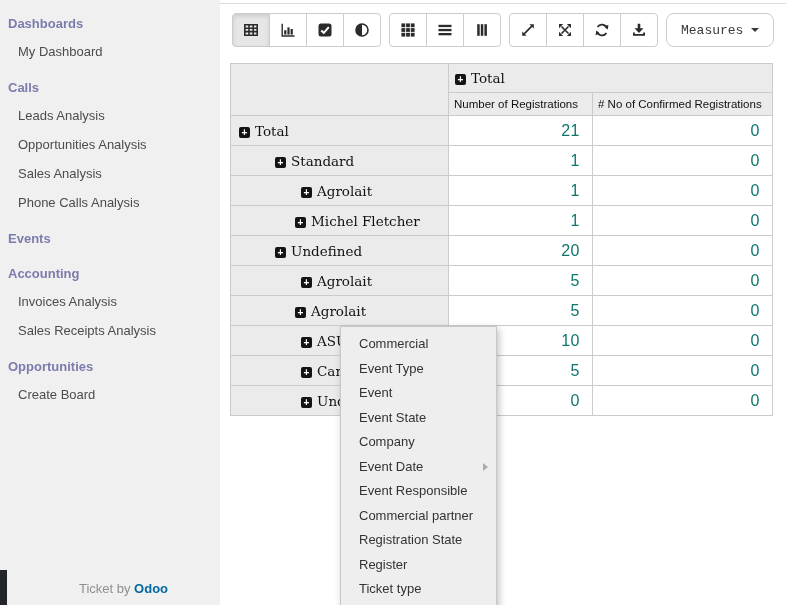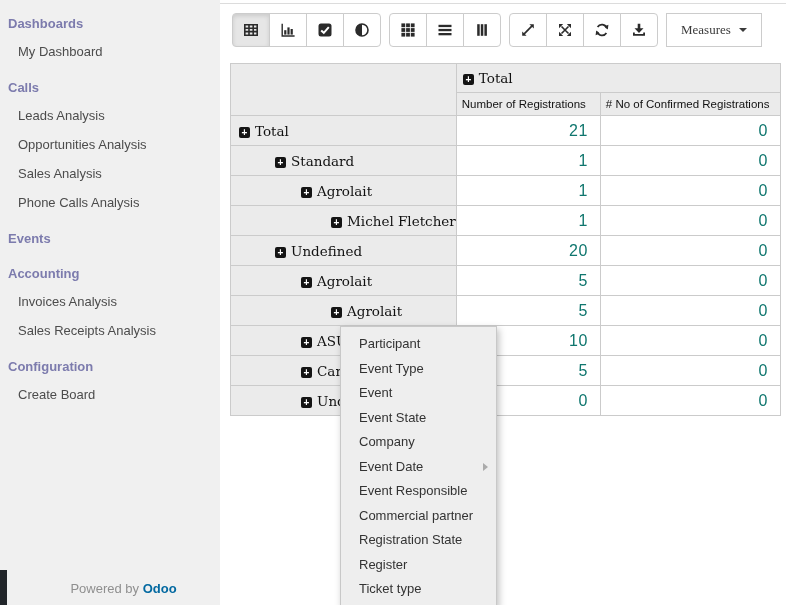--- a/index.html
+++ b/index.html
@@ -37,22 +37,22 @@
   .btn-group { display:flex; }
   .tbtn {
     width:38px; height:34px; background:#fff; border:1px solid #ccc; margin-left:-1px;
     display:flex; align-items:center; justify-content:center; cursor:pointer; padding:0;
   }
   .btn-group .tbtn:first-child { margin-left:0; border-radius:4px 0 0 4px; }
   .btn-group .tbtn:last-child { border-radius:0 4px 4px 0; }
   .btn-group .tbtn:only-child { border-radius:4px; }
   .tbtn.active { background:#e6e6e6; box-shadow:inset 0 2px 4px rgba(0,0,0,0.12); }
   .measures-btn {
-    height:34px; padding:4px 14px; background:#fff; border:1px solid #ccc; border-radius:0;
-    font-family:Liberation Serif, serif; font-size:13px; color:#3a3a3a;
+    height:34px; padding:4px 14px; background:#fff; border:1px solid #ccc; border-radius:8px;
+    font-family:Liberation Mono, monospace; font-size:13px; color:#3a3a3a;
     display:flex; align-items:center; gap:8px; cursor:pointer;
   }
   .caret {
     width:0; height:0; border-left:4px solid transparent; border-right:4px solid transparent;
     border-top:4px solid #3a3a3a;
   }
   
   .pivot { position:absolute; left:10px; top:63px; border-collapse:collapse; table-layout:fixed; }
   .pivot th, .pivot td { border:1px solid #cbcbcb; overflow:hidden; white-space:nowrap; }
   .pivot thead th { background:#ebebeb; }
@@ -63,21 +63,21 @@
   }
   .measure-h {
     font-family:"Liberation Sans",sans-serif; font-weight:normal; font-size:11.5px; color:#111;
     text-align:left; padding:5px 5px; height:22px;
   }
   .rowlab {
     background:#ebebeb; font-family:"DejaVu Serif", serif; font-weight:normal; font-size:13.5px;
     color:#111; text-align:left; height:30px;
   }
   .ind0 { padding-left:8px; } .ind1 { padding-left:44px; }
-  .ind2 { padding-left:70px; } .ind3 { padding-left:100px; }
+  .ind2 { padding-left:70px; } .ind3 { padding-left:64px; }
   .plus {
     display:inline-block; width:11px; height:11px; background:#141414; border-radius:2px;
     color:#fff; font-family:"Liberation Sans",sans-serif; font-weight:bold;
     font-size:10px; line-height:11px; text-align:center; margin-right:5px; cursor:pointer;
   }
   .plus::before { content:"+"; }
   .val {
     background:#fff; text-align:right; padding-right:12px;
     font-size:16px; color:#0f766e; letter-spacing:0.5px;
   }
@@ -116,25 +116,25 @@
     </div>
     <div class="sec">
       <div class="sec-title">Events</div>
     </div>
     <div class="sec">
       <div class="sec-title">Accounting</div>
       <div class="side-item">Invoices Analysis</div>
       <div class="side-item">Sales Receipts Analysis</div>
     </div>
     <div class="sec">
-      <div class="sec-title">Configuration</div>
+      <div class="sec-title">Opportunities</div>
       <div class="side-item">Create Board</div>
     </div>
     <div class="sidebar-footer">
-      <span>Powered by</span>
+      <span>Ticket by</span>
       <b>Odoo</b>
     </div>
   </div>
 
   <div class="main">
     <div class="top-line"></div>
 
     <div class="toolbar">
 
       <div class="btn-group">
@@ -326,21 +326,21 @@
         <tr>
           <th class="rowlab ind2"><span class="plus"></span><span>Und</span></th>
           <td class="val">0</td>
           <td class="val">0</td>
         </tr>
       </tbody>
     </table>
   </div>
 
   <div class="ctx-menu">
-    <div class="ctx-item">Participant</div>
+    <div class="ctx-item">Commercial</div>
     <div class="ctx-item">Event Type</div>
     <div class="ctx-item">Event</div>
     <div class="ctx-item">Event State</div>
     <div class="ctx-item">Company</div>
     <div class="ctx-item"><span>Event Date</span><span class="submenu-caret"></span></div>
     <div class="ctx-item">Event Responsible</div>
     <div class="ctx-item">Commercial partner</div>
     <div class="ctx-item">Registration State</div>
     <div class="ctx-item">Register</div>
     <div class="ctx-item">Ticket type</div>

